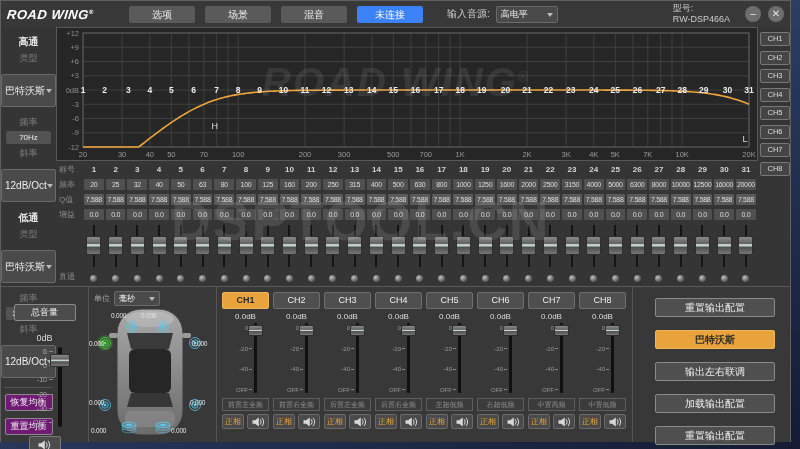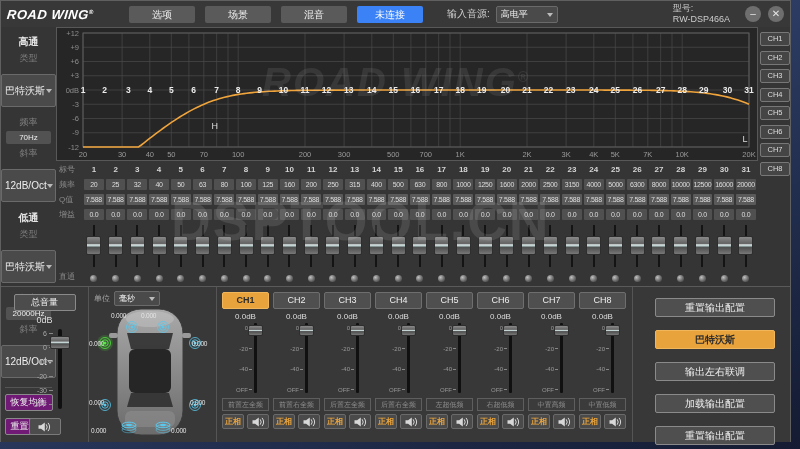--- a/index.html
+++ b/index.html
@@ -67,21 +67,21 @@
   .big-wm{position:absolute;left:115px;top:162px;font-size:55px;font-weight:bold;
           color:rgba(215,215,215,.13);letter-spacing:2px;pointer-events:none;z-index:5}
 
   .chcol{width:34px;flex:none;padding-top:5px;text-align:center}
   .ch-btn{width:28px;height:12px;line-height:12px;margin:0 auto 4.5px;background:#454545;
           border:1px solid #777;border-radius:2px;font-size:7.5px;color:#ddd;cursor:pointer}
 
   
   .bottom{display:flex;height:155px;border-top:1px solid #5a5a5a;background:#383838}
   .master{width:88px;flex:none;border-right:1px solid #555;text-align:center;box-sizing:border-box;padding-top:5px}
-  .m-title{width:60px;height:15px;line-height:15px;margin:2px auto;background:#4c4c4c;border:1px solid #8a8a8a;
+  .m-title{width:60px;height:15px;line-height:15px;margin:12px auto;background:#4c4c4c;border:1px solid #8a8a8a;
            border-radius:2px;font-size:9px;color:#eee;cursor:pointer}
   .m-val{font-size:9px;color:#ddd;margin:4px 0 2px}
   .m-wrap{display:flex;justify-content:center;height:84px}
   .m-scale{display:flex;flex-direction:column;justify-content:space-between;padding:3px 0;width:26px}
   .m-tick{display:flex;justify-content:flex-end;align-items:center;font-size:7px;color:#aaa;gap:2px}
   .m-tick i{display:block;width:4px;height:1px;background:#888}
   .m-track{width:4px;height:80px;background:#101010;border-radius:2px;position:relative;margin:2px 0 0 5px}
   .m-handle{position:absolute;left:-8px;top:7px;width:20px;height:13px;cursor:grab}
   .mute-big{width:30px;height:15px;margin:7px auto 0;background:#4c4c4c;border:1px solid #7a7a7a;
             border-radius:2px;display:flex;align-items:center;justify-content:center;cursor:pointer}
@@ -101,21 +101,21 @@
   .strip-slider{display:flex;justify-content:center;height:72px}
   .s-scale{display:flex;flex-direction:column;justify-content:space-between;padding:2px 0;width:18px}
   .s-tick{display:flex;justify-content:flex-end;align-items:center;font-size:6px;color:#999;gap:1px}
   .s-tick i{display:block;width:3px;height:1px;background:#888}
   .s-track{width:3px;height:70px;background:#101010;border-radius:1px;position:relative;margin-left:2px}
   .s-handle{position:absolute;left:-6px;top:2px;width:15px;height:11px;cursor:grab}
   .s-name{width:45px;height:11px;line-height:11px;margin:3px auto 0;border:1px solid #5e5e5e;background:#3b3b3b;
           color:#8e8e8e;font-size:7px;overflow:hidden;white-space:nowrap}
   .s-btns{display:flex;justify-content:center;gap:3px;margin-top:3px}
   .s-phase{width:24px;height:13px;line-height:13px;background:#4a4a4a;border:1px solid #6a6a6a;border-radius:2px;
-           color:#e8a33c;font-size:8px;font-weight:bold;cursor:pointer}
+           color:#e8a33c;font-size:8px;font-weight:normal;cursor:pointer}
   .s-mute{width:24px;height:13px;background:#4a4a4a;border:1px solid #6a6a6a;border-radius:2px;
           display:flex;align-items:center;justify-content:center;cursor:pointer}
 
   .rightbtns{width:165px;flex:none;box-sizing:border-box;padding:11px 0 0 22px}
   .out-btn{width:118px;height:17px;line-height:17px;text-align:center;margin-bottom:13px;background:#4f4f4f;
            border:1px solid #8a8a8a;border-radius:2px;font-size:10px;color:#eee;cursor:pointer}
   .out-btn.active{background:#e8a33c;border-color:#f2b65a;color:#2b2b2b;font-weight:bold}
 </style>
 </head>
 <body>

